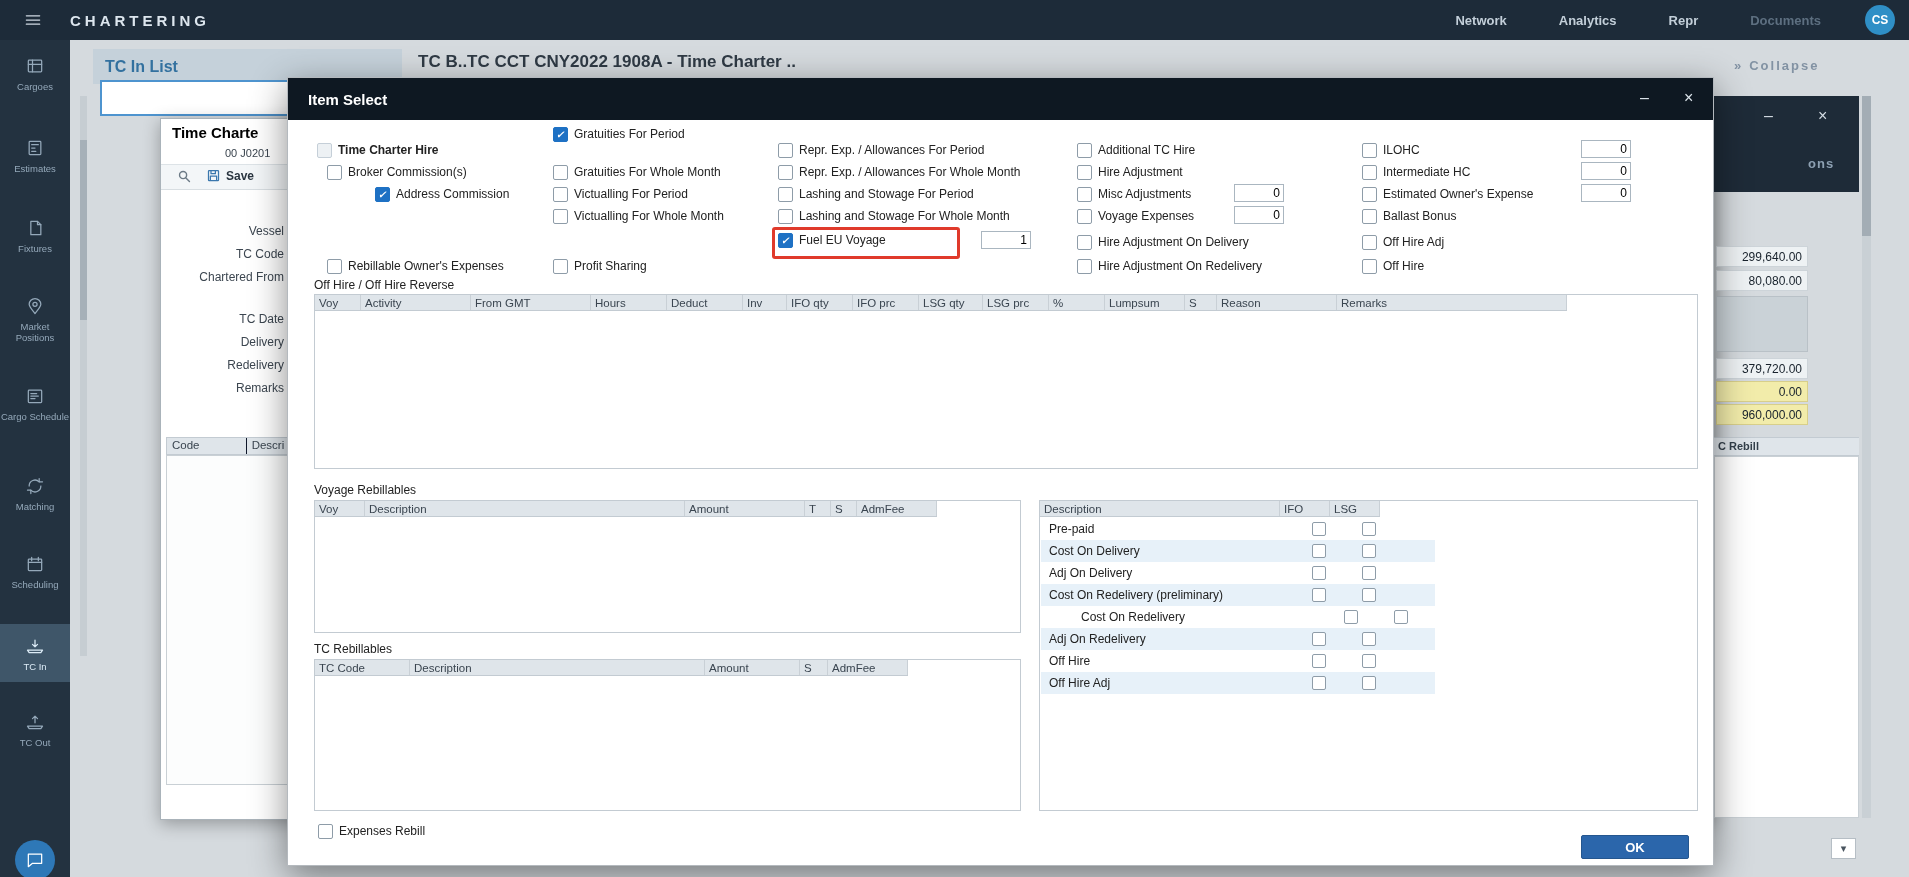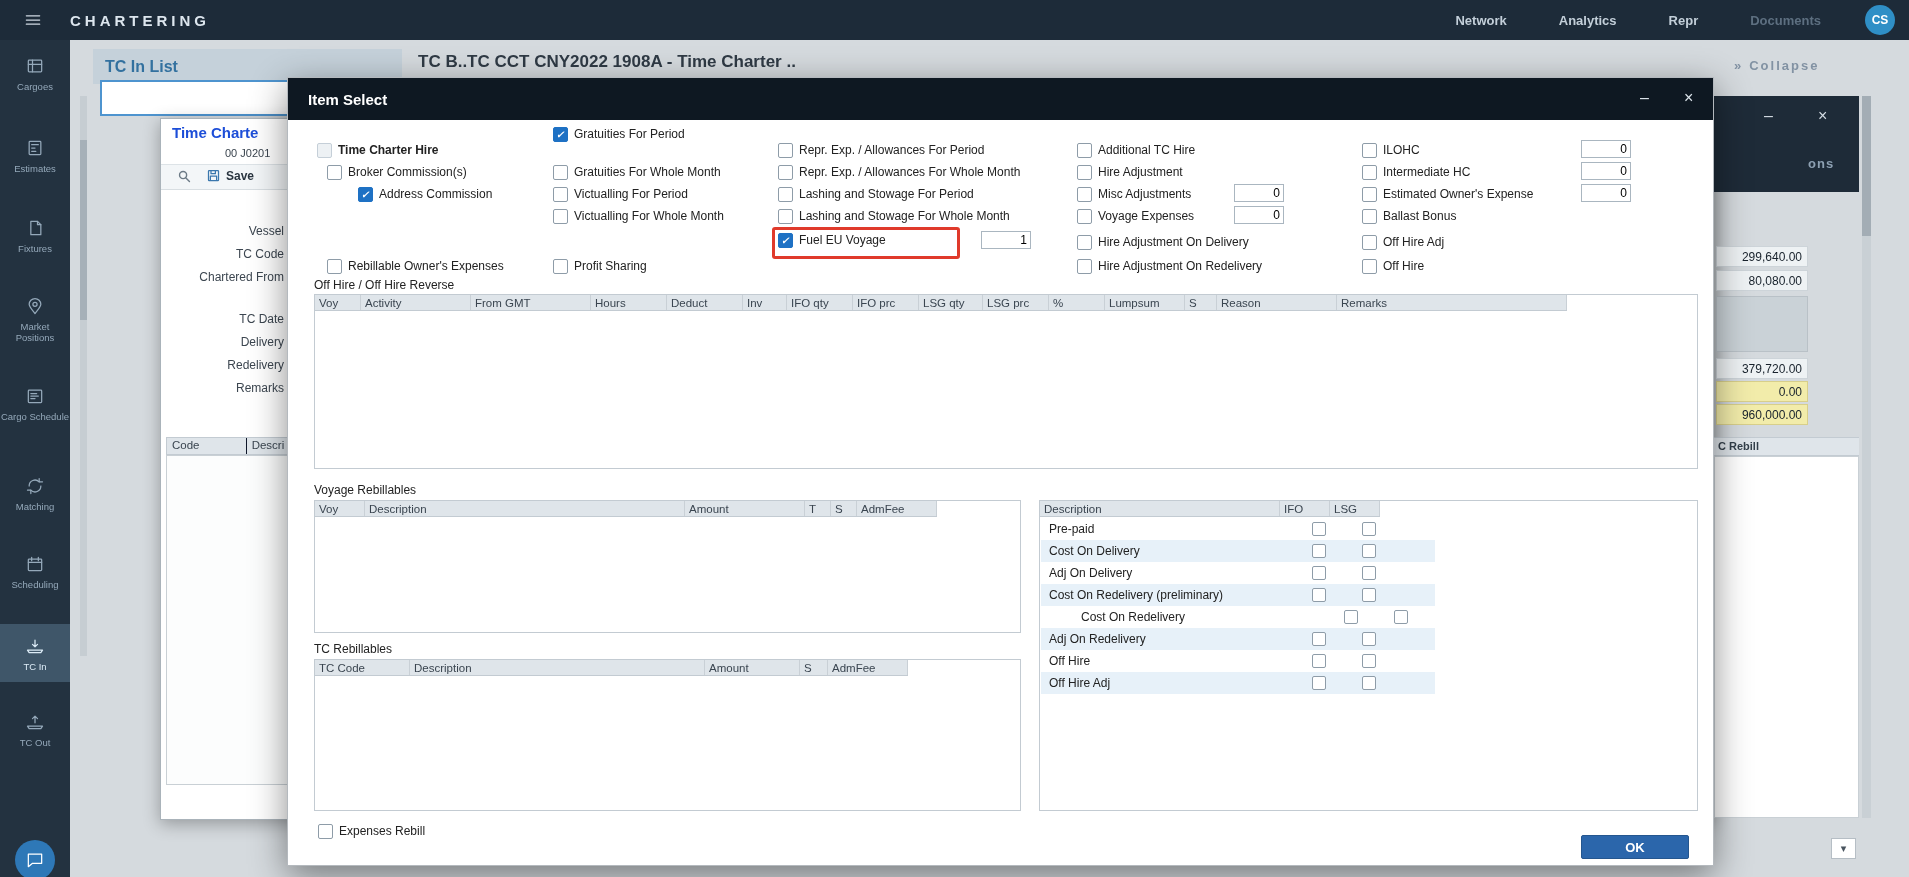--- a/index.html
+++ b/index.html
@@ -27,21 +27,21 @@
   .tcband{left:93px;top:49px;width:309px;height:35px;background:#c5d1da;display:flex;align-items:center;}
   .tcband .t{margin-left:12px;font-size:16px;font-weight:bold;color:#33719f;}
   .selbox{left:100px;top:80px;width:296px;height:36px;background:#fff;border:2px solid #4e94cf;cursor:pointer;}
   .lscroll{left:80px;top:96px;width:7px;height:560px;background:#c6cdd2;}
   .lthumb{left:80px;top:140px;width:7px;height:180px;background:#a6b0b8;cursor:pointer;}
   .bigtitle{left:418px;top:52px;font-size:17px;font-weight:bold;color:#2f3a45;white-space:nowrap;}
   .collapse{left:1734px;top:58px;color:#8292a3;font-weight:bold;font-size:13px;letter-spacing:2px;cursor:pointer;display:flex;gap:6px;align-items:center;}
   
   .tcdialog{left:160px;top:118px;width:1554px;height:702px;background:#fff;border:1px solid #aab3ba;
             box-shadow:0 4px 16px rgba(0,0,0,.3);}
-  .tcdtitle{left:172px;top:124px;font-size:15px;font-weight:bold;color:#1d4ed8;white-space:nowrap;}
+  .tcdtitle{left:172px;top:124px;font-size:15px;font-weight:bold;color:#000000;white-space:nowrap;}
   .tcdfrag{left:225px;top:147px;font-size:11px;color:#3a444e;white-space:nowrap;}
   .tcdtool{left:161px;top:164px;width:1552px;height:26px;background:#f3f6f8;border-top:1px solid #dde3e7;border-bottom:1px solid #d8dee2;}
   .saveb{left:206px;top:168px;display:flex;align-items:center;gap:5px;font-weight:bold;font-size:12px;color:#2a3540;cursor:pointer;}
   .flabel{position:absolute;width:120px;text-align:right;color:#3c4650;font-size:12px;white-space:nowrap;}
   .ghead{left:166px;top:437px;width:440px;height:18px;display:flex;background:#dfe5ea;border:1px solid #c3cbd2;}
   .gh{box-sizing:border-box;border-right:1px solid #0f172a;padding:1px 0 0 5px;font-size:11.5px;color:#3a4550;}
   .gbody{left:166px;top:455px;width:440px;height:330px;background:#fcfdfd;border:1px solid #c9d0d5;}
   
   .darkfrag{left:1714px;top:96px;width:145px;height:96px;background:#1e2b38;}
   .wctl{position:absolute;color:#d5dde4;font-size:16px;line-height:16px;cursor:pointer;}
@@ -247,21 +247,21 @@
     </div>
 
     <span class="cb" style="left:29px;top:64px;font-weight:bold;">
         <i class="box dis"></i>
         <span>Time Charter Hire</span>
       </span>
     <span class="cb" style="left:39px;top:86px;text-align:right;">
         <i class="box"></i>
         <span>Broker Commission(s)</span>
       </span>
-    <span class="cb" style="left:22px;top:108px;padding-left:48px;">
+    <span class="cb" style="left:39px;top:108px;padding-left:48px;">
         <i class="box chk"></i>
         <span>Address Commission</span>
       </span>
     <span class="cb" style="left:39px;top:180px;">
         <i class="box"></i>
         <span>Rebillable Owner's Expenses</span>
       </span>
 
     <span class="cb" style="left:265px;top:48px;">
         <i class="box chk"></i>

